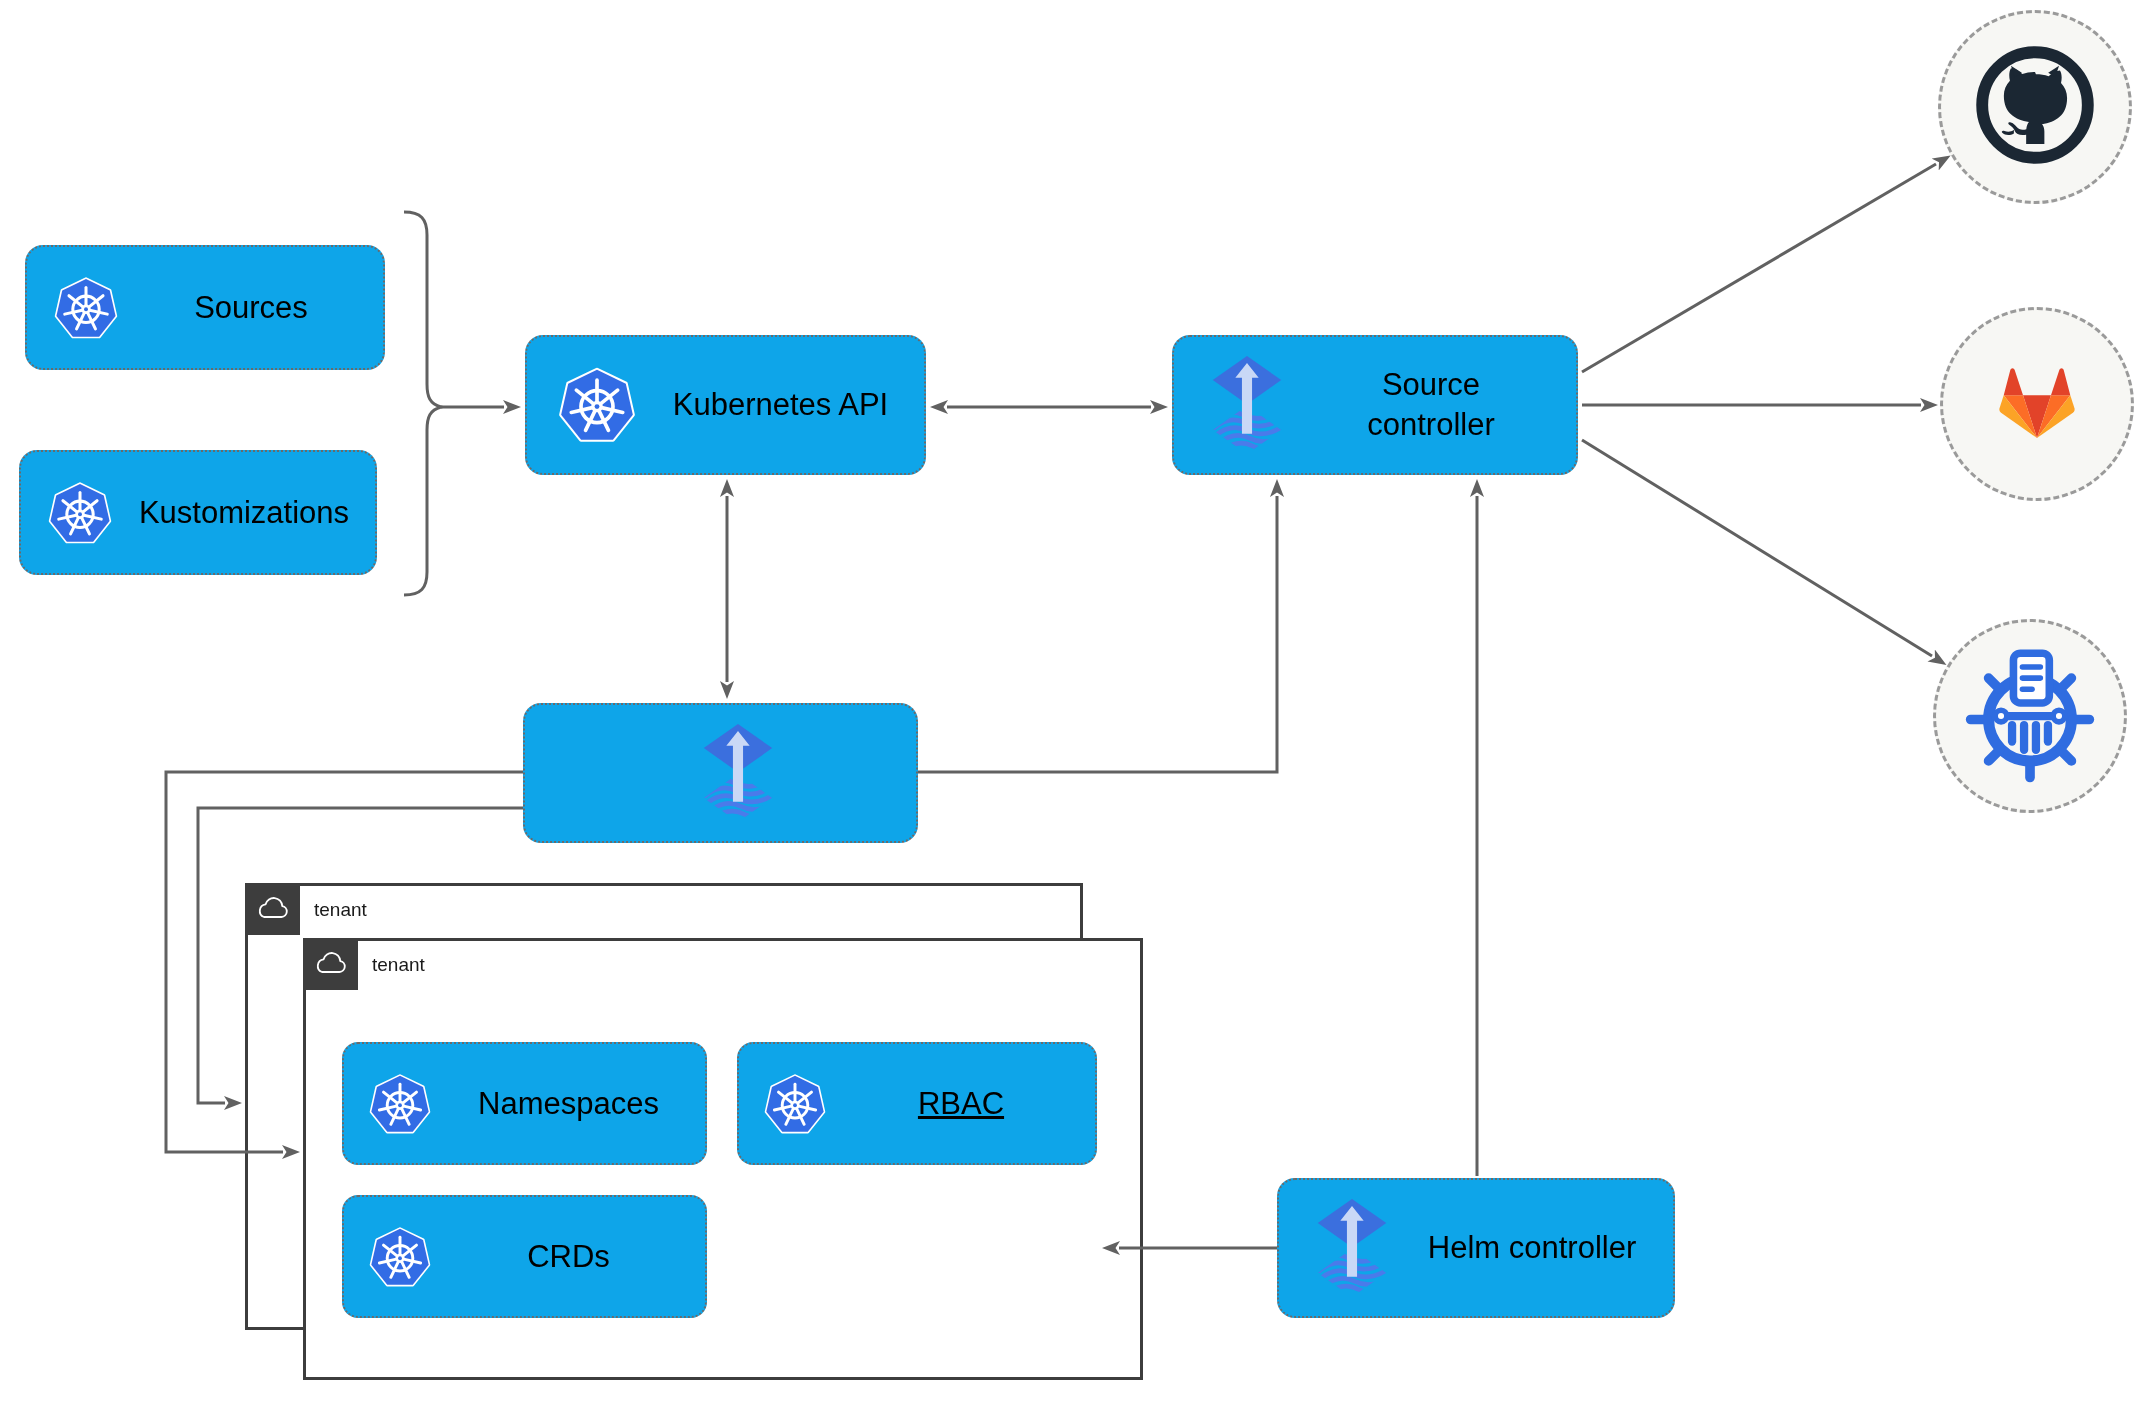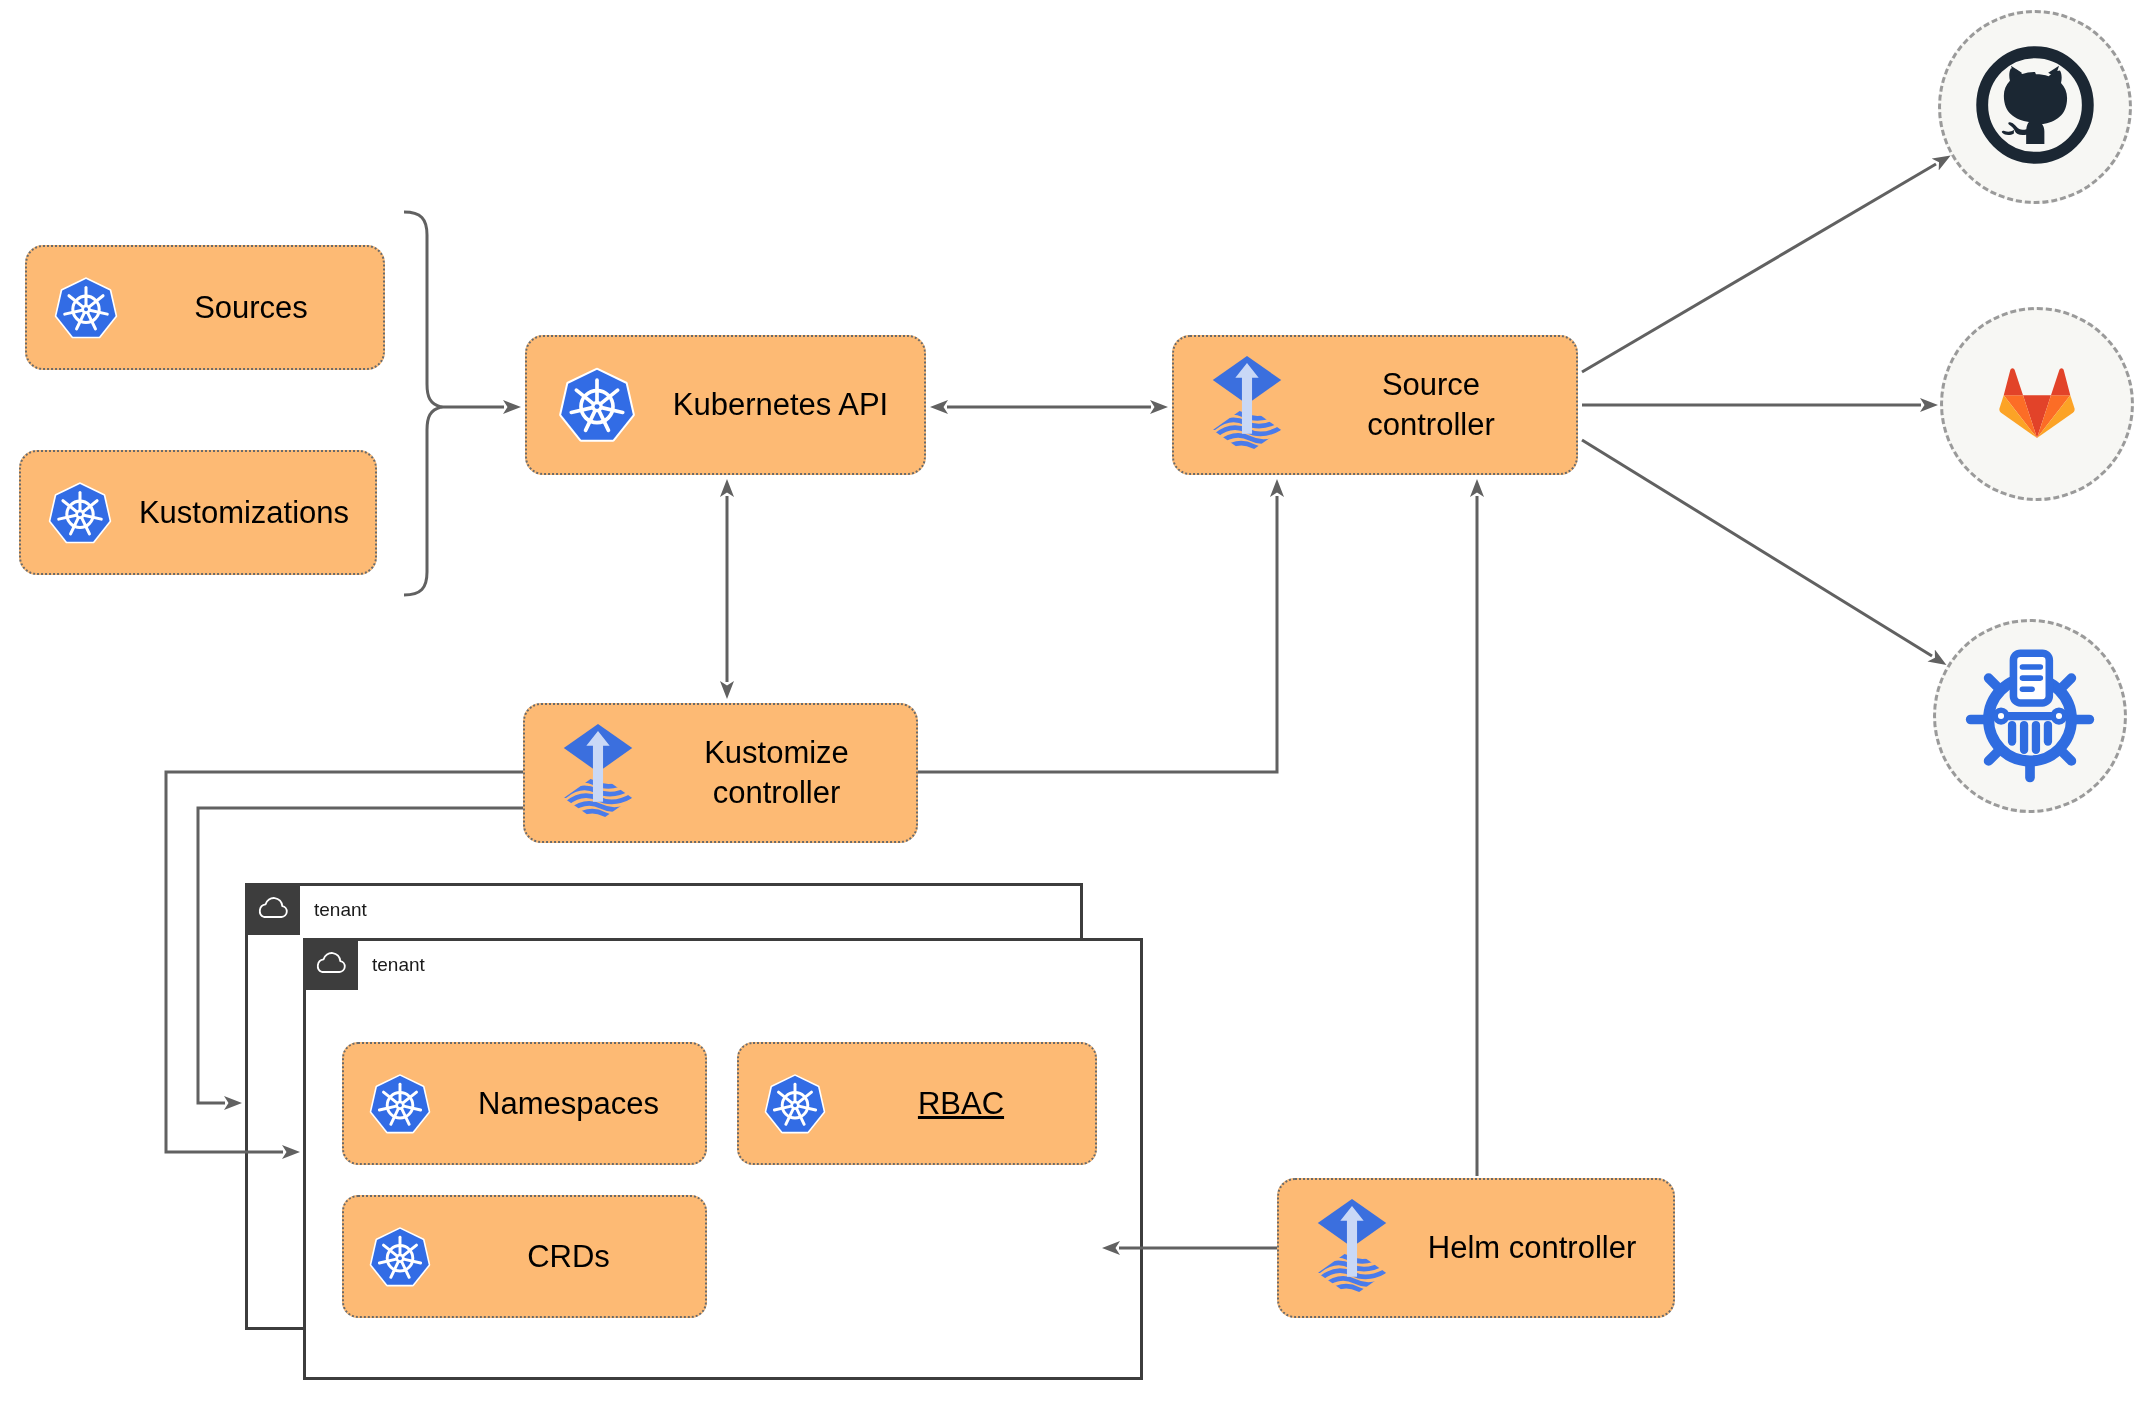--- a/index.html
+++ b/index.html
@@ -1,19 +1,19 @@
 <!DOCTYPE html>
 <html><head>
 <meta charset="utf-8">
 <style>
   html,body{margin:0;padding:0;background:#fff;}
   .canvas{position:relative;width:2144px;height:1407px;background:#ffffff;
           font-family:"Liberation Sans",sans-serif;overflow:hidden;}
   
-  .rbox{position:absolute;background:#fdba74;border:2px dotted #6a6a6a;border-radius:18px;
+  .rbox{position:absolute;background:#0ea5e9;border:2px dotted #6a6a6a;border-radius:18px;
         display:flex;align-items:center;box-sizing:border-box;justify-content:center;}
   .rbox .ic{flex:0 0 auto;display:flex;align-items:center;justify-content:center;}
   .rbox .lbl{flex:1 1 auto;text-align:center;font-size:31px;color:#000;line-height:1.28;}
   .rbox.ctrl .lbl span{display:inline-block;max-width:210px;}
   
   .tenant{position:absolute;background:#ffffff;border:3px solid #3d3d3d;box-sizing:border-box;}
   .thdr{position:absolute;left:-3px;top:-3px;width:55px;height:52px;background:#3d3d3d;
         display:flex;align-items:center;justify-content:center;}
   .tlbl{position:absolute;left:66px;top:13px;font-size:19px;color:#1a1a1a;}
   
@@ -163,21 +163,20 @@
       </span>
     <span class="lbl"><span>Source controller</span></span>
   </div>
 
   <div class="rbox ctrl" style="left:523px;top:703px;width:395px;height:140px;">
     <span class="ic" style="margin-left:34px;">
       <svg viewBox="0 0 100 126" width="78" height="98">
           <use href="#sym-flux"></use>
         </svg>
       </span>
-    <span class="lbl"><span>Kustomize controller</span></span>
   </div>
 
   <div class="rbox ctrl" style="left:1277px;top:1178px;width:398px;height:140px;">
     <span class="ic" style="margin-left:34px;">
       <svg viewBox="0 0 100 126" width="78" height="98">
           <use href="#sym-flux"></use>
         </svg>
       </span>
     <span class="lbl"><span>Helm controller</span></span>
   </div>

